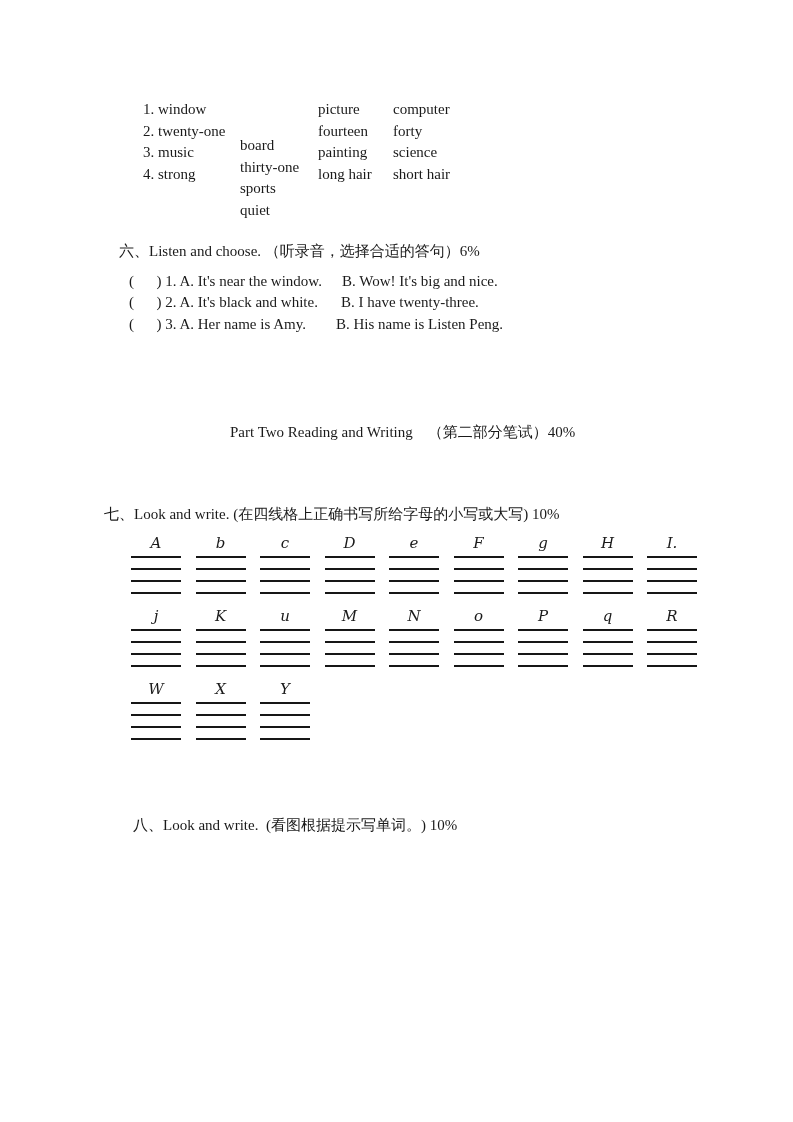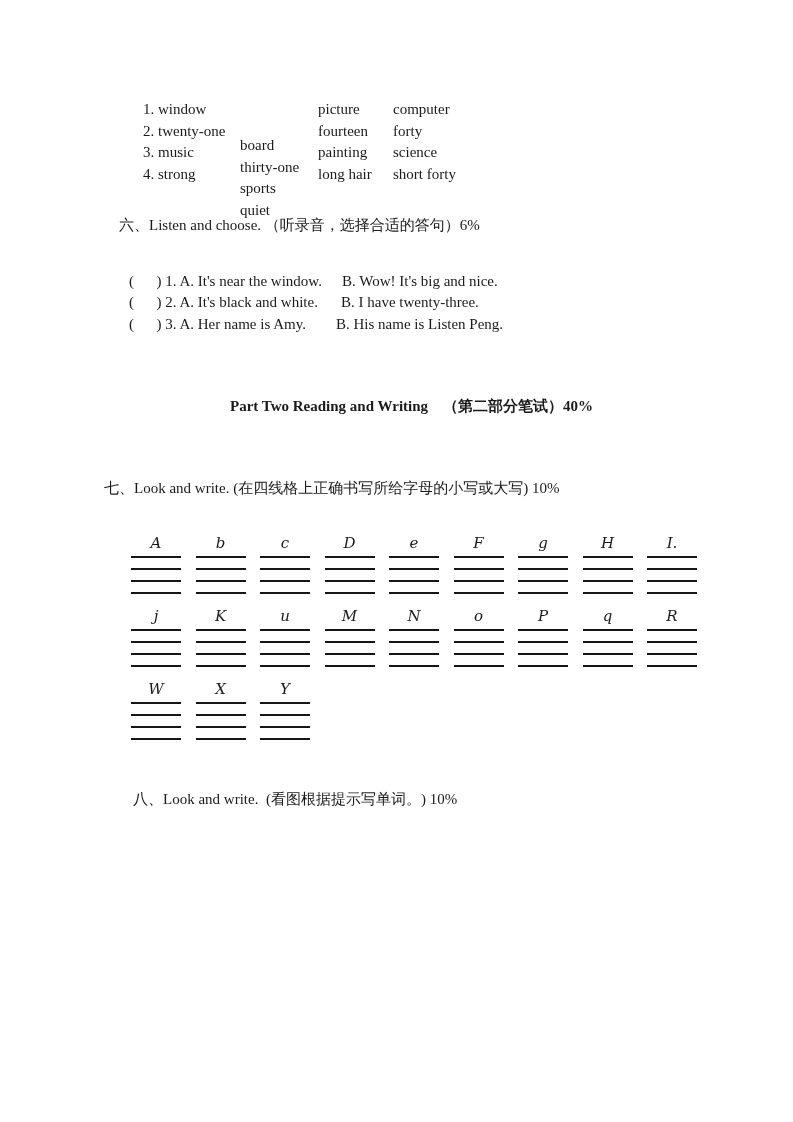--- a/index.html
+++ b/index.html
@@ -5,37 +5,37 @@
   html,body{margin:0;padding:0;background:#ffffff;}
   .page{
     position:relative;
     width:793px;height:1122px;
     background:#ffffff;
     color:#1a1a1a;
     font-family:"Liberation Serif", serif;
     font-size:15px;
     overflow:hidden;
   }
-  .abs{position:absolute;white-space:pre;line-height:18px;}
+  .abs{position:absolute;white-space:pre;line-height:18px;margin-top:26px;}
   
   .vrow{position:absolute;left:0;width:100%;height:18px;}
   .vrow span{position:absolute;white-space:pre;line-height:18px;}
   .vc1{left:143px;}
   .vc2{left:240px;margin-top:36px;}
   .vc3{left:318px;}
   .vc4{left:393px;}
   
   .litem{position:absolute;left:0;width:100%;height:18px;}
   .litem span{position:absolute;white-space:pre;line-height:18px;}
   .l-left{left:129px;}
   .b0{left:342px;text-align:right;}
   .b1{left:341px;}
   .b2{left:336px;}
   
-  .part2{font-weight:bold;}
+  .part2{font-weight:normal;}
   
   .lrow{position:absolute;left:131px;display:flex;gap:14.5px;}
   .cell{width:50px;}
   .cell-letter{
     height:21px;line-height:21px;text-align:center;
     font-family:"DejaVu Serif", serif;font-style:italic;font-size:15px;
   }
   .cell-lines{
     height:38px;margin-top:2px;
     background:repeating-linear-gradient(to bottom,
@@ -62,21 +62,21 @@
   <div class="vrow" style="top:143px">
     <span class="vc1">3. music</span>
     <span class="vc2">sports</span>
     <span class="vc3">painting</span>
     <span class="vc4">science</span>
   </div>
   <div class="vrow" style="top:165px">
     <span class="vc1">4. strong</span>
     <span class="vc2">quiet</span>
     <span class="vc3">long hair</span>
-    <span class="vc4">short forty</span>
+    <span class="vc4">short hair</span>
   </div>
 
   <div class="abs" style="left:119px;top:216px">六、Listen and choose. （听录音，选择合适的答句）6%</div>
 
   <div class="litem" style="top:272px">
     <span class="l-left">(      ) 1. A. It's near the window.</span>
     <span class="b0">B. Wow! It's big and nice.</span>
   </div>
   <div class="litem" style="top:293px">
     <span class="l-left">(      ) 2. A. It's black and white.</span>

